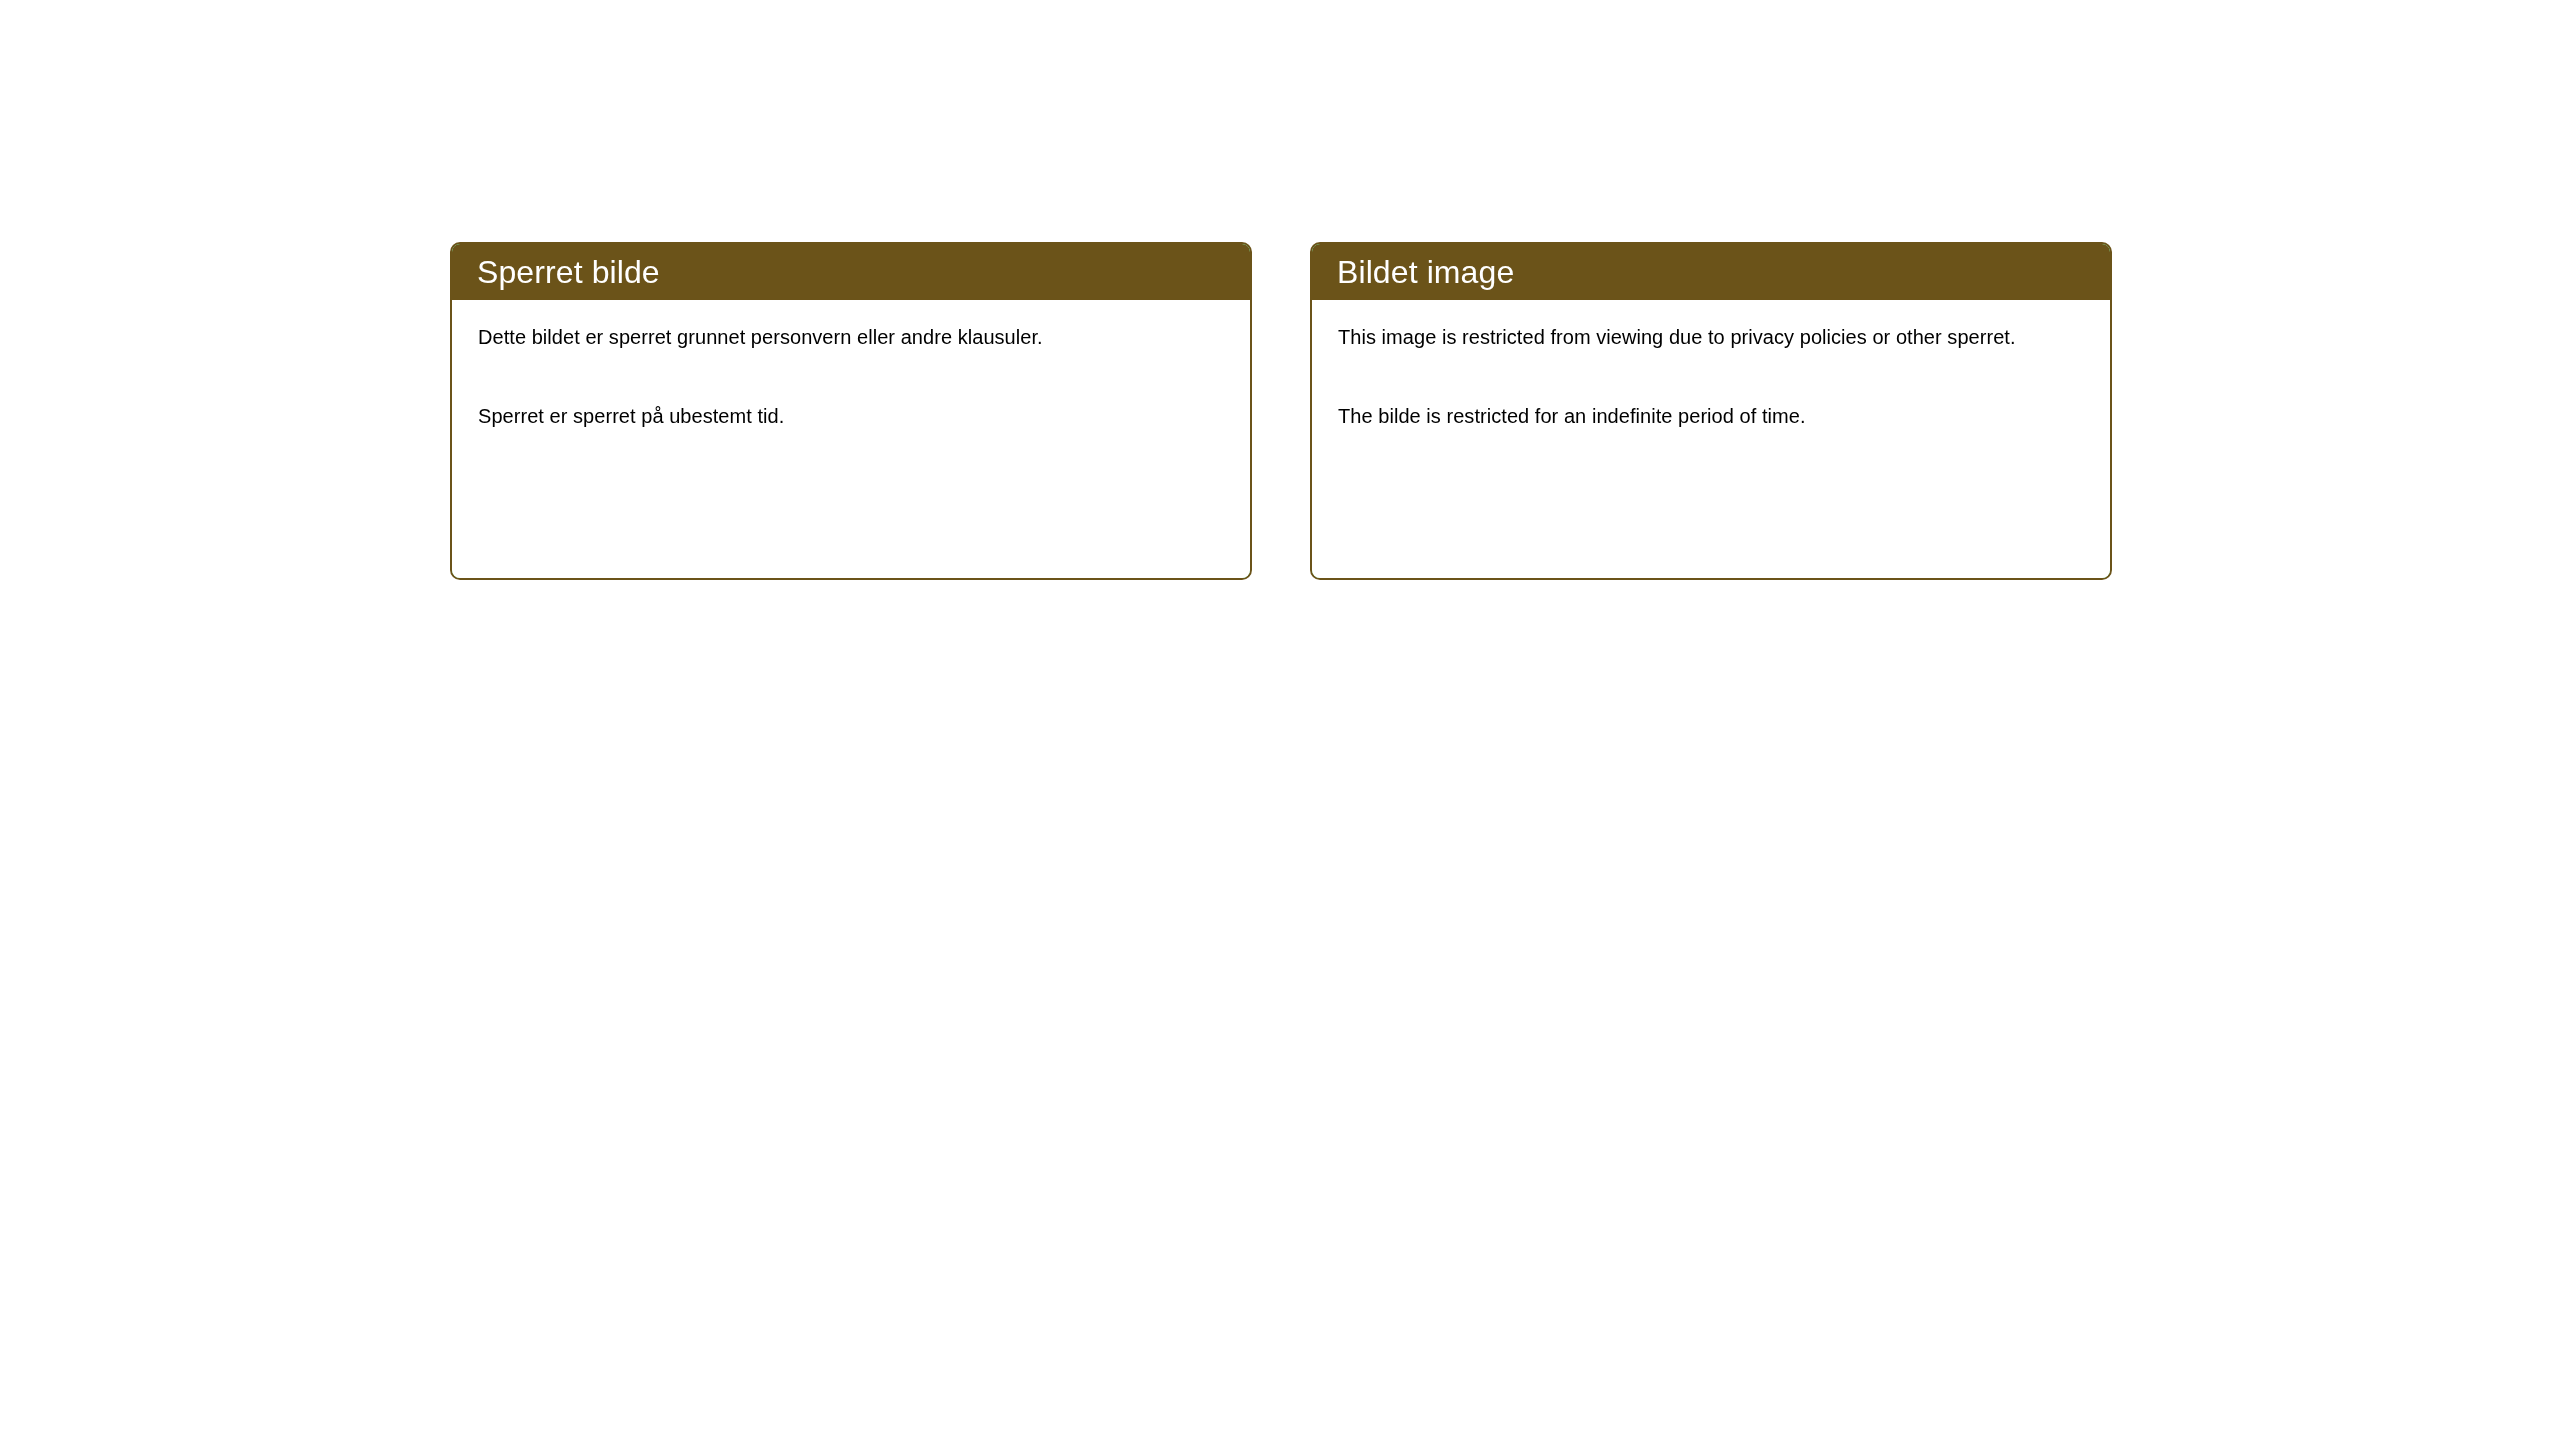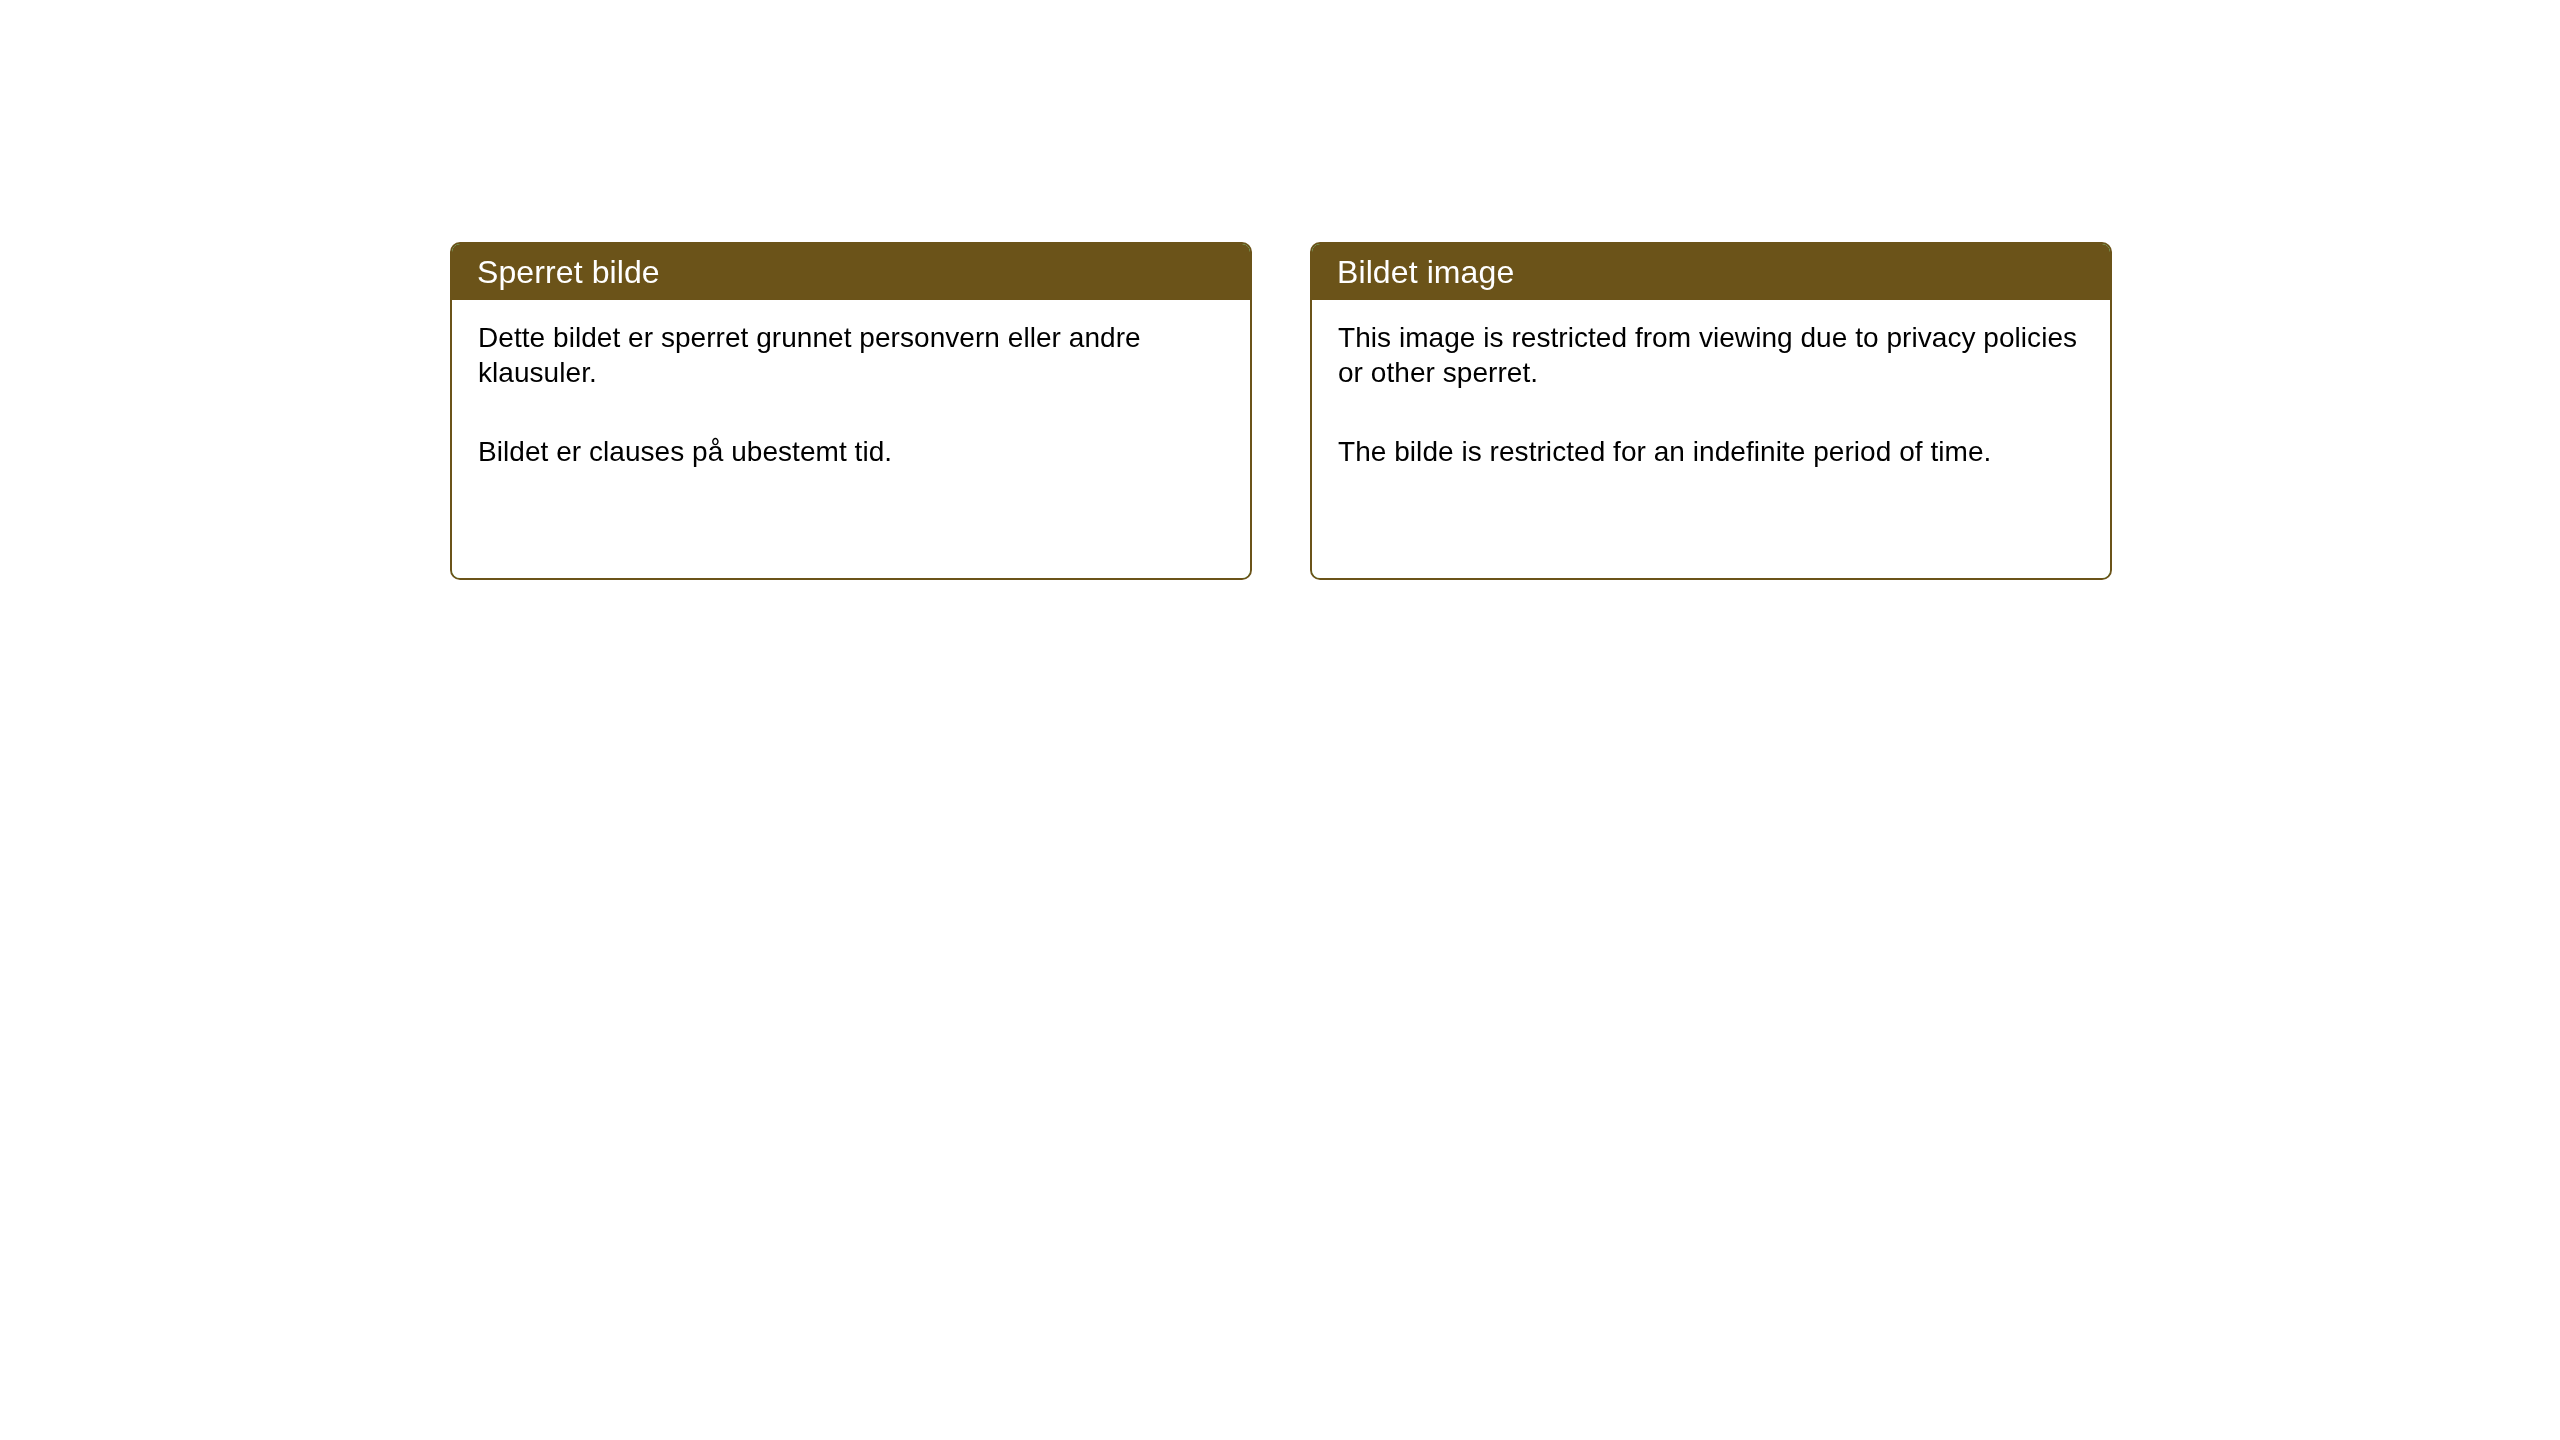--- a/index.html
+++ b/index.html
@@ -75,21 +75,21 @@
     right: 0;
     top: 56px;
     bottom: 0;
     box-sizing: border-box;
     padding: 20px 26px 0 26px;
     background: #ffffff;
   }
 
   .card-paragraph {
     color: #000000;
-    font-size: 28px;
+    font-size: 20px;
     line-height: 35px;
     font-weight: 400;
     margin: 0;
     letter-spacing: 0.05px;
   }
 
   .card-paragraph + .card-paragraph {
     margin-top: 44px;
   }
 </style>
@@ -97,21 +97,21 @@
 <body>
 
 <div class="stage">
 
   <div class="notice-card notice-card--norwegian">
     <div class="card-header">
       <span class="card-title">Sperret bilde</span>
     </div>
     <div class="card-body">
       <p class="card-paragraph">Dette bildet er sperret grunnet personvern eller andre klausuler.</p>
-      <p class="card-paragraph">Bildet er clauses på ubestemt tid.</p>
+      <p class="card-paragraph">Sperret er sperret på ubestemt tid.</p>
     </div>
   </div>
 
   <div class="notice-card notice-card--english">
     <div class="card-header">
       <span class="card-title">Bildet image</span>
     </div>
     <div class="card-body">
       <p class="card-paragraph">This image is restricted from viewing due to privacy policies or other sperret.</p>
       <p class="card-paragraph">The bilde is restricted for an indefinite period of time.</p>

